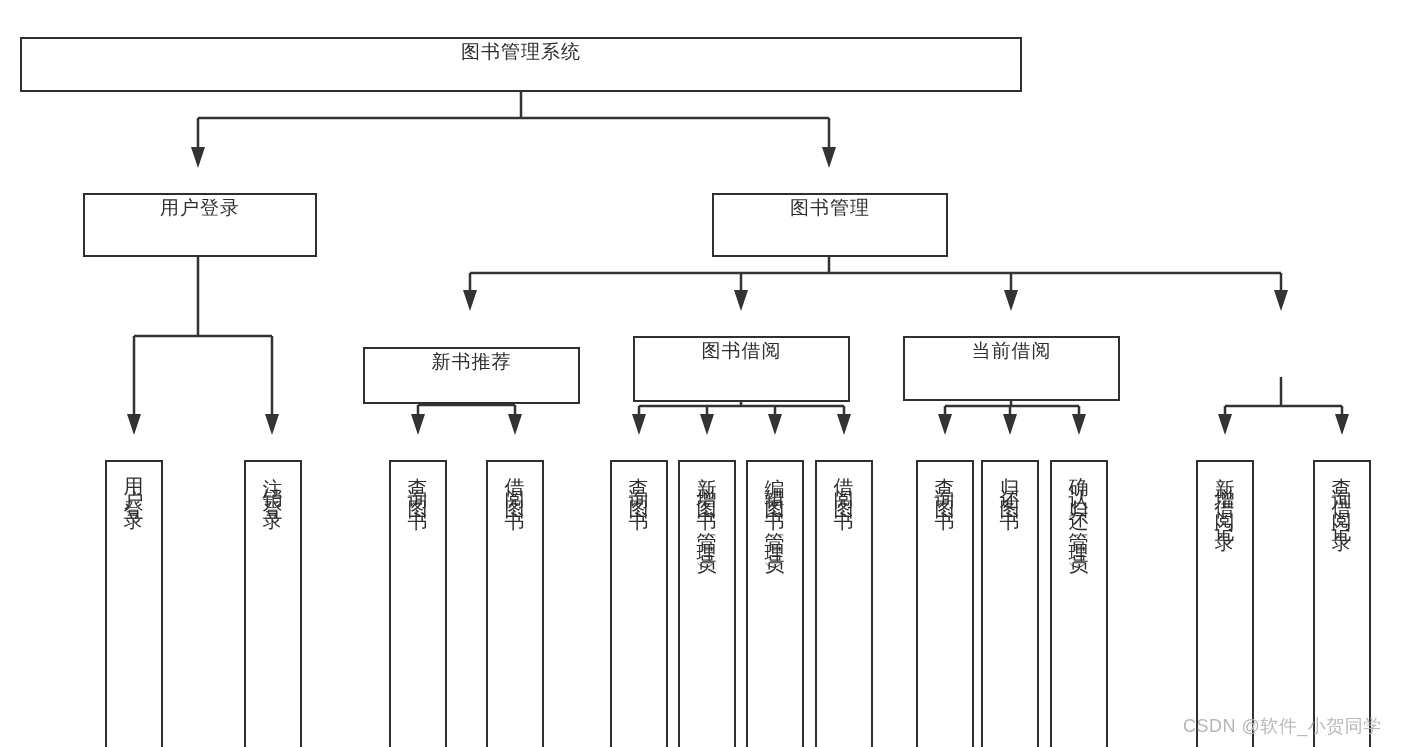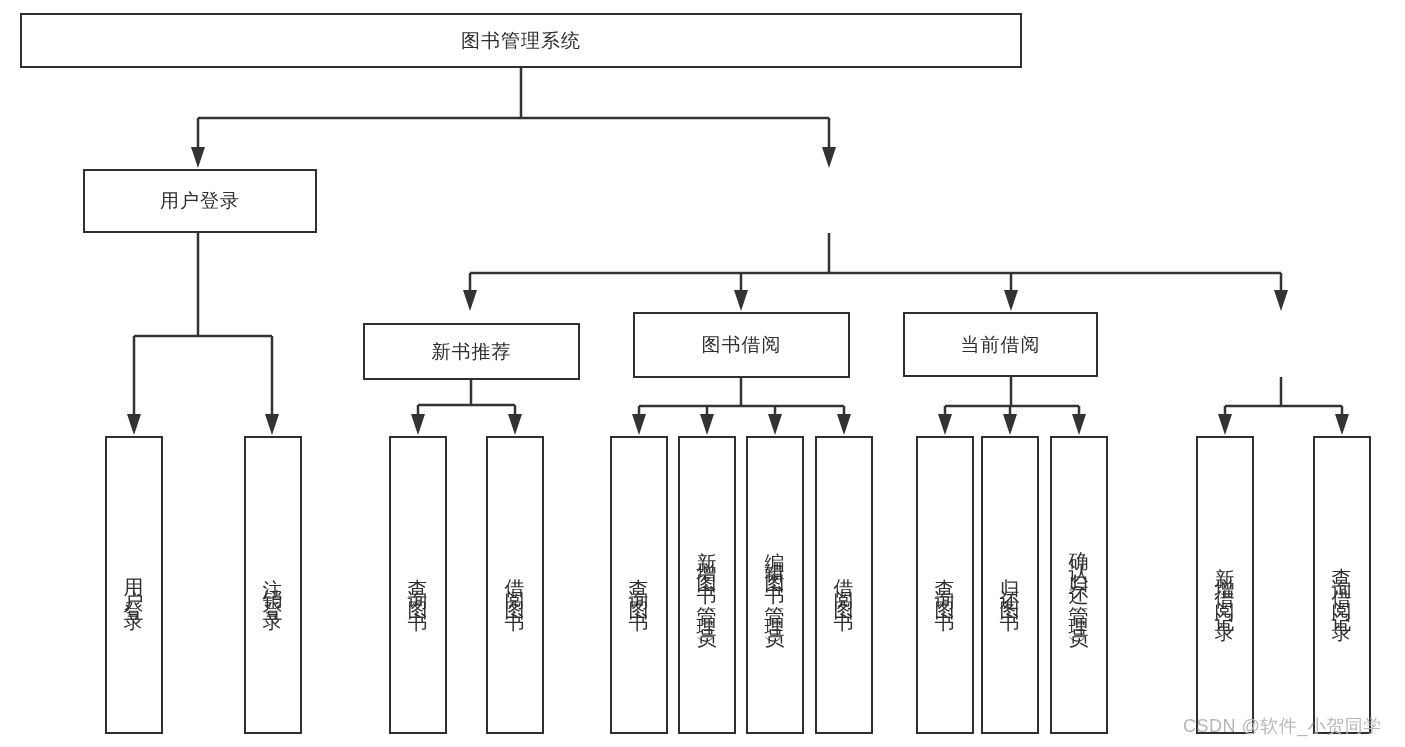--- a/index.html
+++ b/index.html
@@ -20,22 +20,23 @@
   }
   #connector-layer{position:absolute;left:0;top:0;width:1405px;height:747px;}
   .connector-line{stroke:var(--line);stroke-width:2.5;fill:none;}
   .arrowheads{fill:var(--line);stroke:none;}
   .box{
     position:absolute;
     box-sizing:border-box;
     border:2.5px solid var(--box_border);
     background:#ffffff;
     display:flex;
-    align-items:center;
+    align-items:flex-start;
     justify-content:center;
+    margin-top:24px;
   }
   .box-h{
     font-size:19px;
     letter-spacing:1px;
     white-space:nowrap;
   }
   .box-v{
     width:58px;height:298px;top:436px;
   }
   .vtext{
@@ -83,28 +84,31 @@
       M1218 414 L1232 414 L1225 435 Z M1335 414 L1349 414 L1342 435 Z"></path>
   </svg>
 
   <div class="box box-h" style="left:20px;top:13px;width:1002px;height:55px;">
     <span>图书管理系统</span>
   </div>
 
   <div class="box box-h" style="left:83px;top:169px;width:234px;height:64px;">
     <span>用户登录</span>
   </div>
+  <div class="box box-h" style="left:712px;top:169px;width:236px;height:64px;">
+    <span>图书管理</span>
+  </div>
 
   <div class="box box-h" style="left:363px;top:323px;width:217px;height:57px;">
     <span>新书推荐</span>
   </div>
   <div class="box box-h" style="left:633px;top:312px;width:217px;height:66px;">
     <span>图书借阅</span>
   </div>
-  <div class="box box-h" style="left:903px;top:312px;width:195px;height:65px;">
+  <div class="box box-h" style="left:903px;top:312px;width:217px;height:65px;">
     <span>当前借阅</span>
   </div>
 
   <div class="box box-v" style="left:105px;">
     <span class="vtext">用户登录</span>
   </div>
   <div class="box box-v" style="left:244px;">
     <span class="vtext">注销登录</span>
   </div>
 

